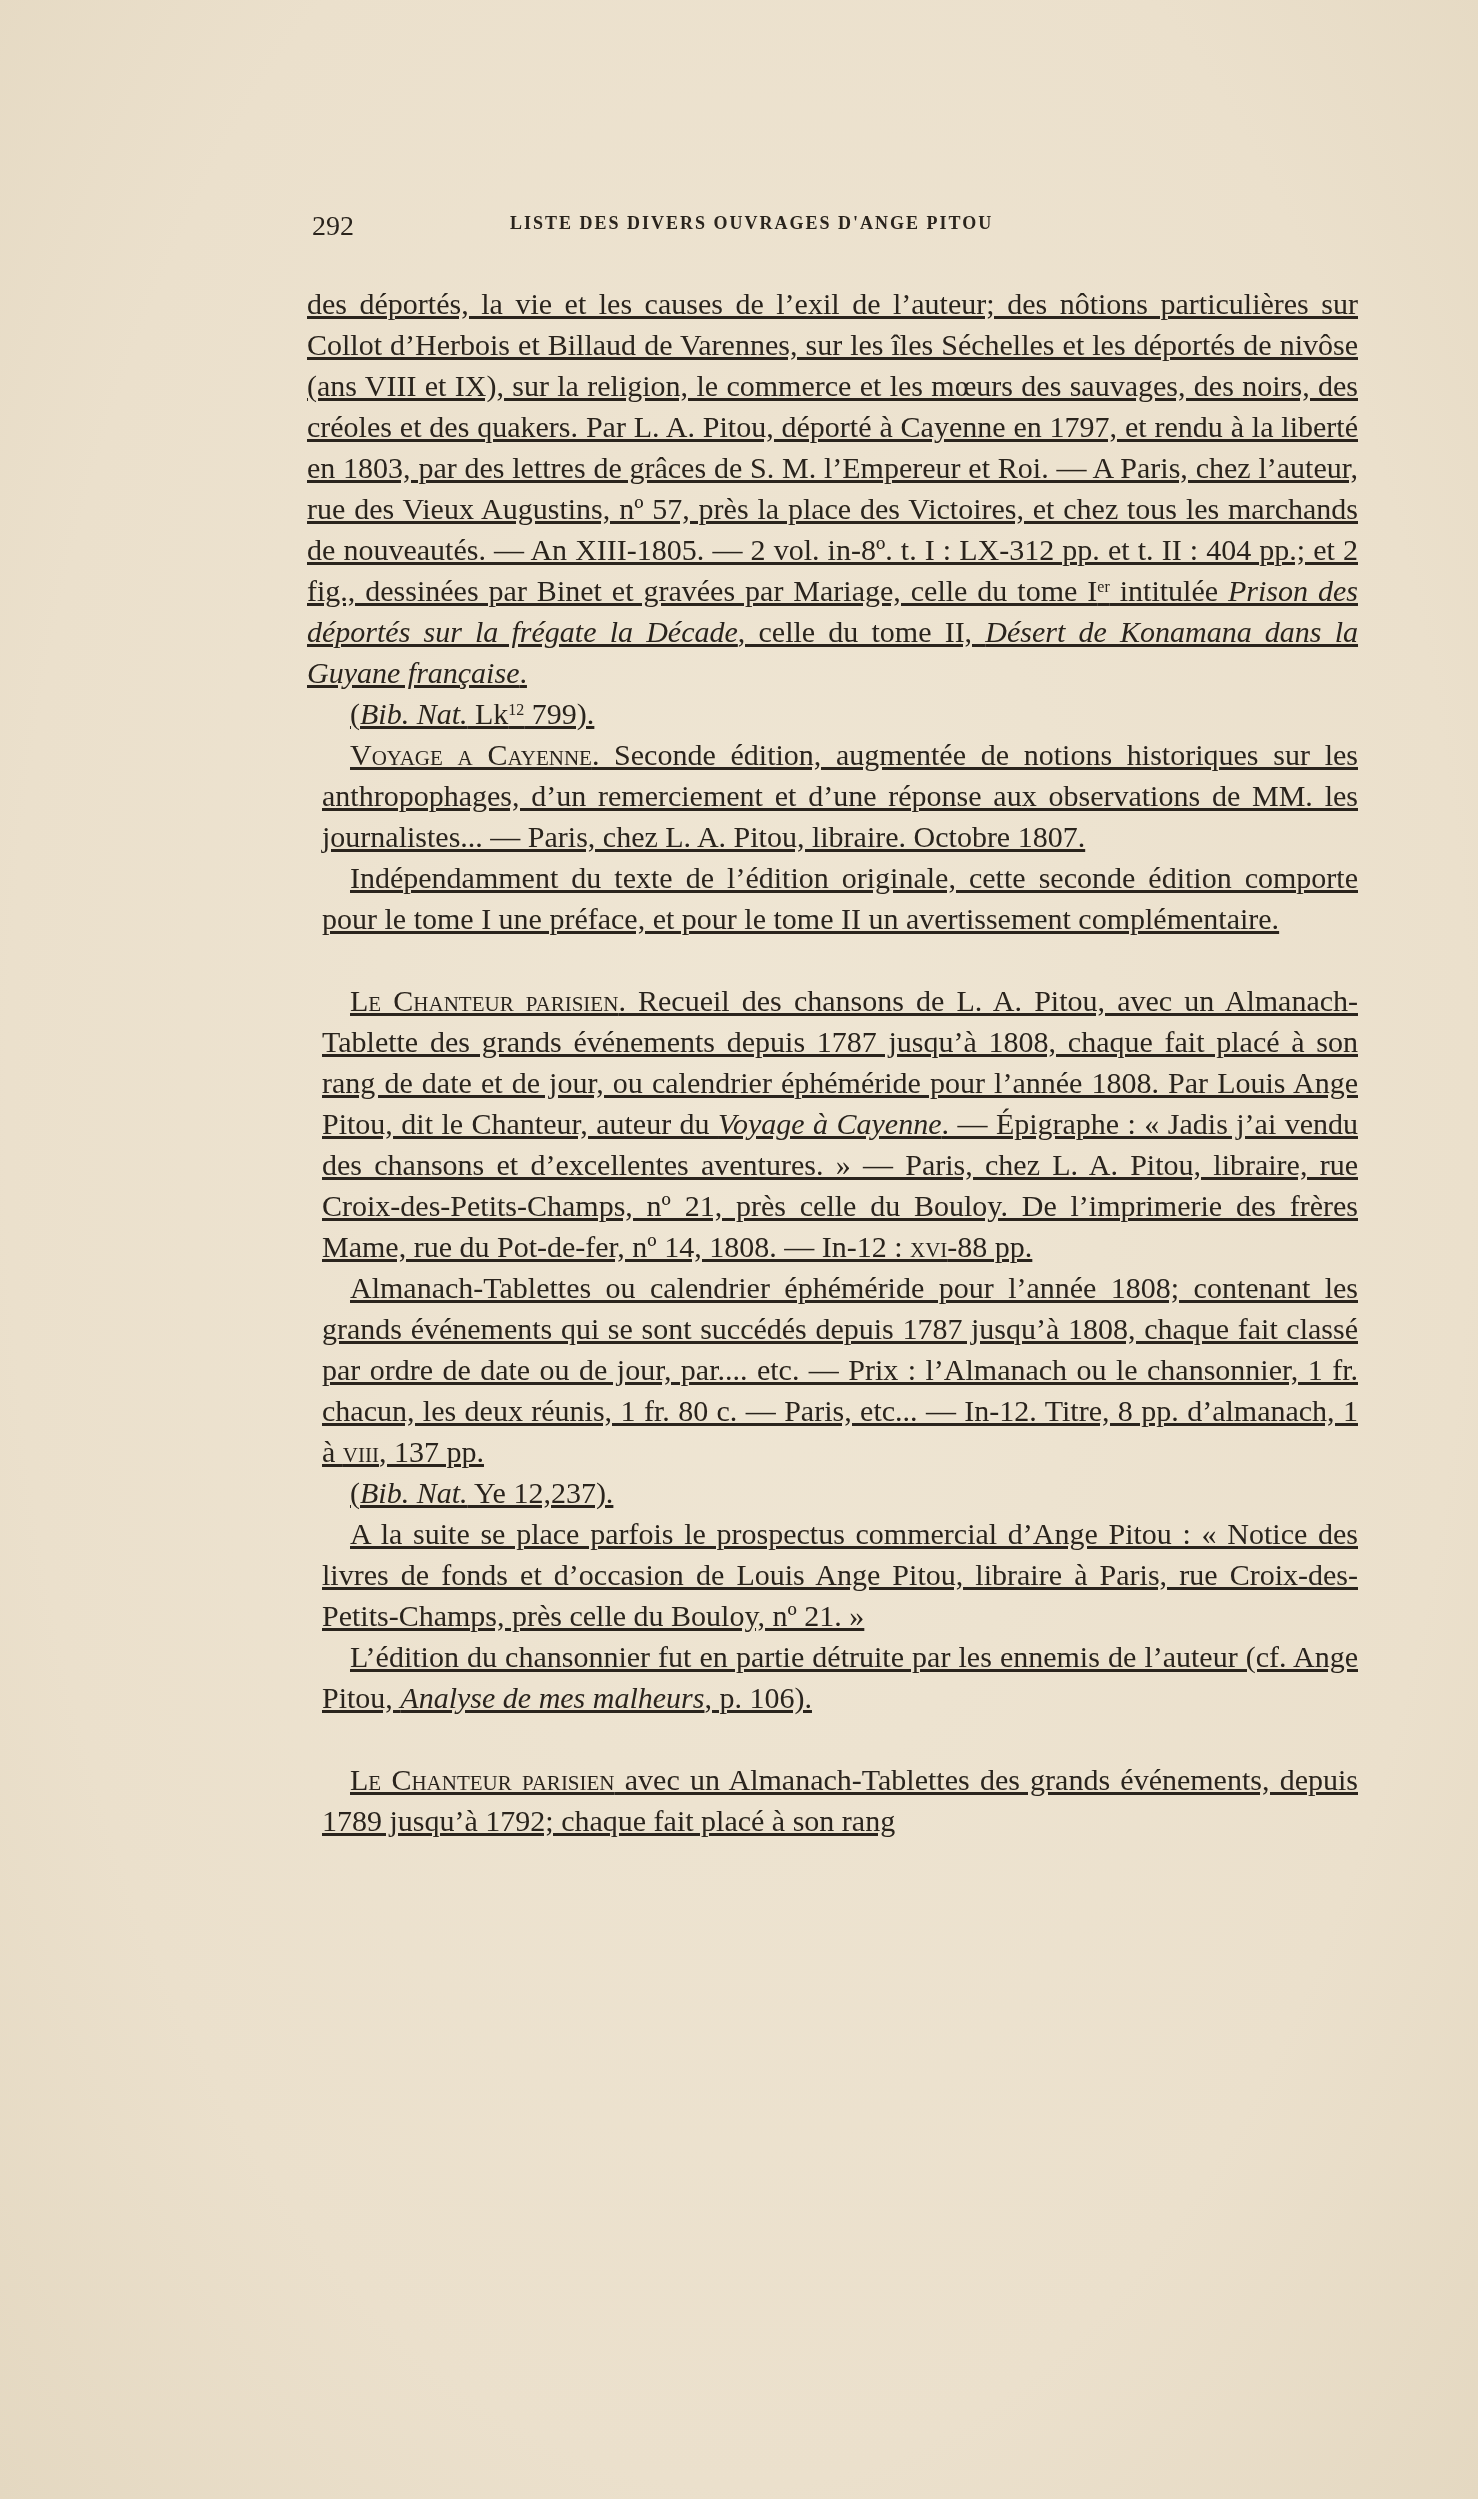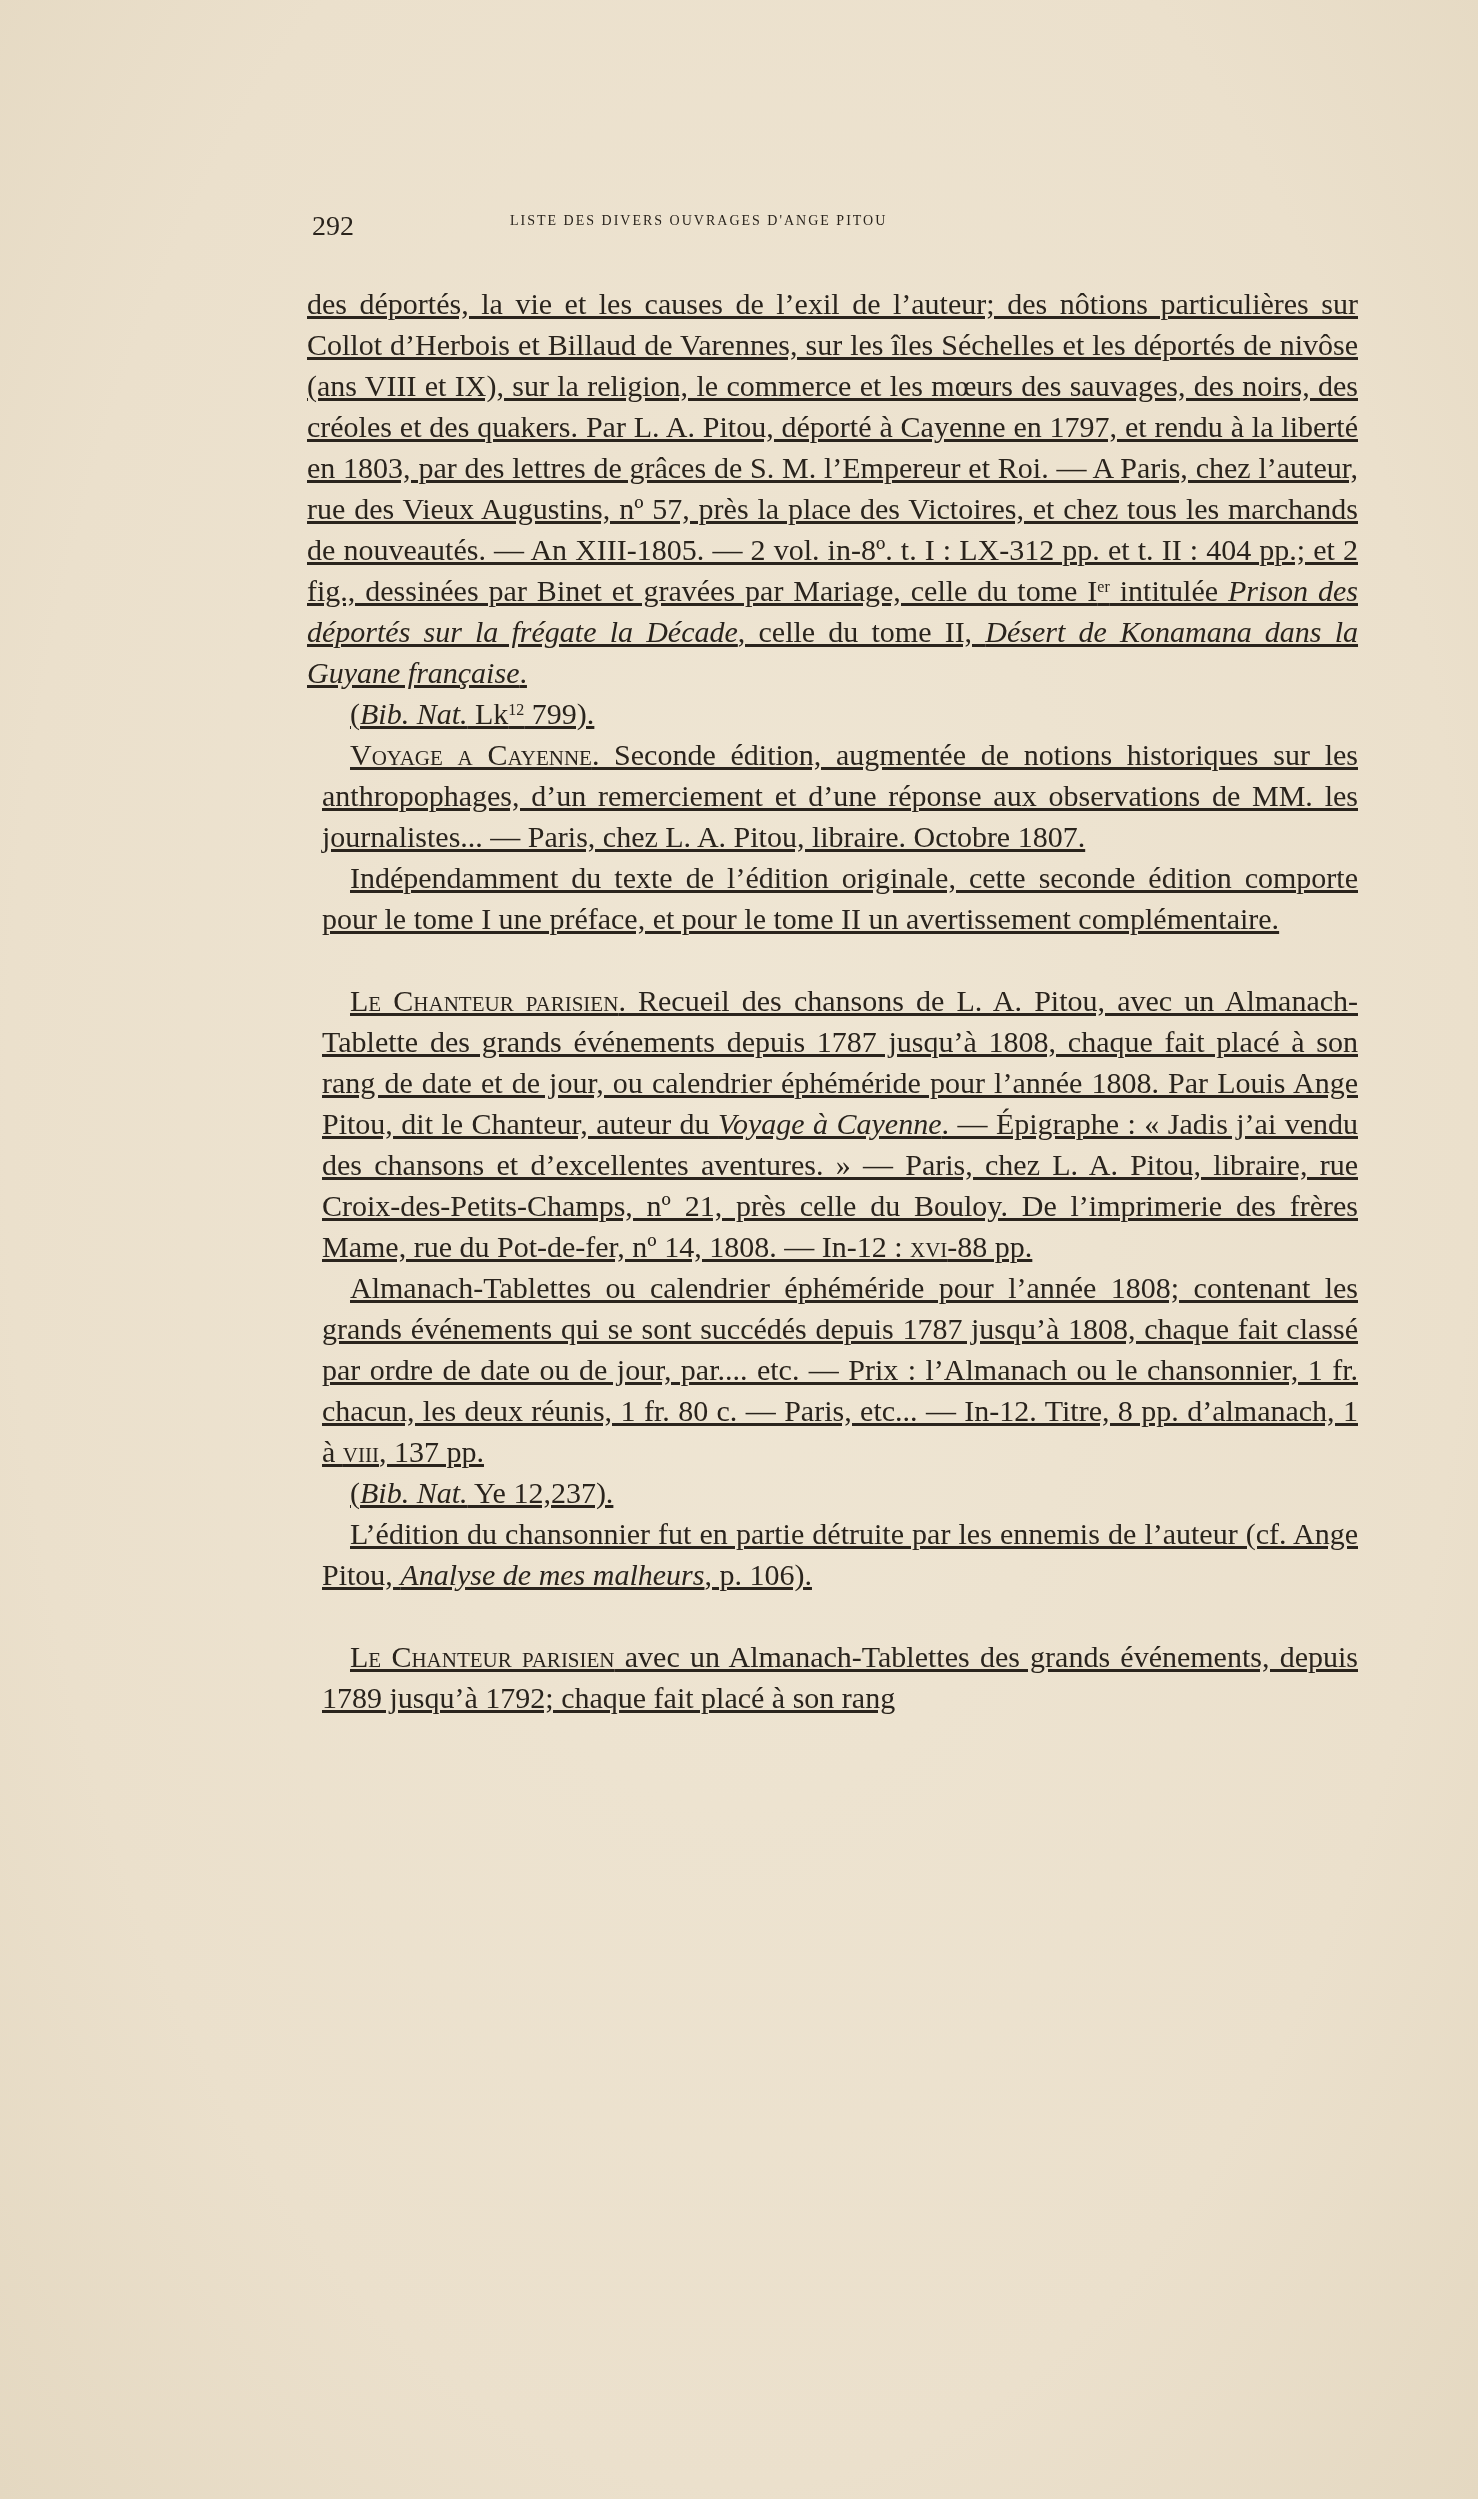--- a/index.html
+++ b/index.html
@@ -10,21 +10,21 @@
     font-family:"Liberation Serif","DejaVu Serif",serif;
     color:#2a241d;
     position:relative;
   }
   .page { position:absolute; left:16px; top:0; width:1479px; height:1796px; }
   .running-head {
     position:absolute; left:296px; top:210px; width:1045px;
     font-size:24px; letter-spacing:1.3px;
   }
   .running-head .folio { position:absolute; left:0; top:0; font-size:28px; letter-spacing:0; }
-  .running-head .title { position:absolute; left:198px; top:2.6px; font-variant:small-caps; text-transform:uppercase; font-size:14px; letter-spacing:2px; }
+  .running-head .title { position:absolute; left:198px; top:2.6px; font-variant:small-caps; text-transform:uppercase; font-size:18px; letter-spacing:2px;font-weight:bold; }
   .body {
     position:absolute; left:291px; top:283px; width:1051px;
     font-size:30px; line-height:41px; text-align:justify;text-decoration:underline;
   }
   .body p { margin:0; text-indent:0; }
   .body p.ind { text-indent:28px;margin-left:15px; }
   .body p.gap { margin-top:41px; }
   .sc { font-variant:small-caps; }
   i { font-style:italic; }
   sup { font-size:16px; vertical-align:9.3px; line-height:0; }
@@ -39,17 +39,18 @@
   </div>
 
   <div class="body">
     <p><span>des déportés, la vie et les causes de l’exil de l’auteur; des nôtions particulières sur Collot d’Herbois et Billaud de Varennes, sur les îles Séchelles et les déportés de nivôse (ans VIII et IX), sur la religion, le commerce et les mœurs des sauvages, des noirs, des créoles et des quakers. Par L. A. Pitou, déporté à Cayenne en 1797, et rendu à la liberté en 1803, par des lettres de grâces de S. M. l’Empereur et Roi. — A Paris, chez l’auteur, rue des Vieux Augustins, nº 57, près la place des Victoires, et chez tous les marchands de nouveautés. — An XIII-1805. — 2 vol. in-8º. t. I : LX-312 pp. et t. II : 404 pp.; et 2 fig., dessinées par Binet et gravées par Mariage, celle du tome I</span><sup>er</sup><span> intitulée </span><i>Prison des déportés sur la frégate la Décade</i><span>, celle du tome II, </span><i>Désert de Konamana dans la Guyane française</i><span>.</span></p>
     <p class="ind"><span>(</span><i>Bib. Nat.</i><span> Lk</span><sup>12</sup><span> 799).</span></p>
     <p class="ind"><span class="sc">Voyage a Cayenne</span><span>. Seconde édition, augmentée de notions historiques sur les anthropophages, d’un remerciement et d’une réponse aux observations de MM. les journalistes... — Paris, chez L. A. Pitou, libraire. Octobre 1807.</span></p>
     <p class="ind"><span>Indépendamment du texte de l’édition originale, cette seconde édition comporte pour le tome I une préface, et pour le tome II un avertissement complémentaire.</span></p>
     <p class="ind gap"><span class="sc">Le Chanteur parisien</span><span>. Recueil des chansons de L. A. Pitou, avec un Almanach-Tablette des grands événements depuis 1787 jusqu’à 1808, chaque fait placé à son rang de date et de jour, ou calendrier éphéméride pour l’année 1808. Par Louis Ange Pitou, dit le Chanteur, auteur du </span><i>Voyage à Cayenne</i><span>. — Épigraphe : « Jadis j’ai vendu des chansons et d’excellentes aventures. » — Paris, chez L. A. Pitou, libraire, rue Croix-des-Petits-Champs, nº 21, près celle du Bouloy. De l’imprimerie des frères Mame, rue du Pot-de-fer, nº 14, 1808. — In-12 : </span><span class="sc">xvi</span><span>-88 pp.</span></p>
     <p class="ind"><span>Almanach-Tablettes ou calendrier éphéméride pour l’année 1808; contenant les grands événements qui se sont succédés depuis 1787 jusqu’à 1808, chaque fait classé par ordre de date ou de jour, par.... etc. — Prix : l’Almanach ou le chansonnier, 1 fr. chacun, les deux réunis, 1 fr. 80 c. — Paris, etc... — In-12. Titre, 8 pp. d’almanach, 1 à </span><span class="sc">viii</span><span>, 137 pp.</span></p>
     <p class="ind"><span>(</span><i>Bib. Nat.</i><span> Ye 12,237).</span></p>
+    <p class="ind"><span>A la suite se place parfois le prospectus commercial d’Ange Pitou : « Notice des livres de fonds et d’occasion de Louis Ange Pitou, libraire à Paris, rue Croix-des-Petits-Champs, près celle du Bouloy, nº 21. »</span></p>
     <p class="ind"><span>L’édition du chansonnier fut en partie détruite par les ennemis de l’auteur (cf. Ange Pitou, </span><i>Analyse de mes malheurs</i><span>, p. 106).</span></p>
     <p class="ind gap"><span class="sc">Le Chanteur parisien</span><span> avec un Almanach-Tablettes des grands événements, depuis 1789 jusqu’à 1792; chaque fait placé à son rang</span></p>
   </div>
 </div>
 
 
 </body></html>

